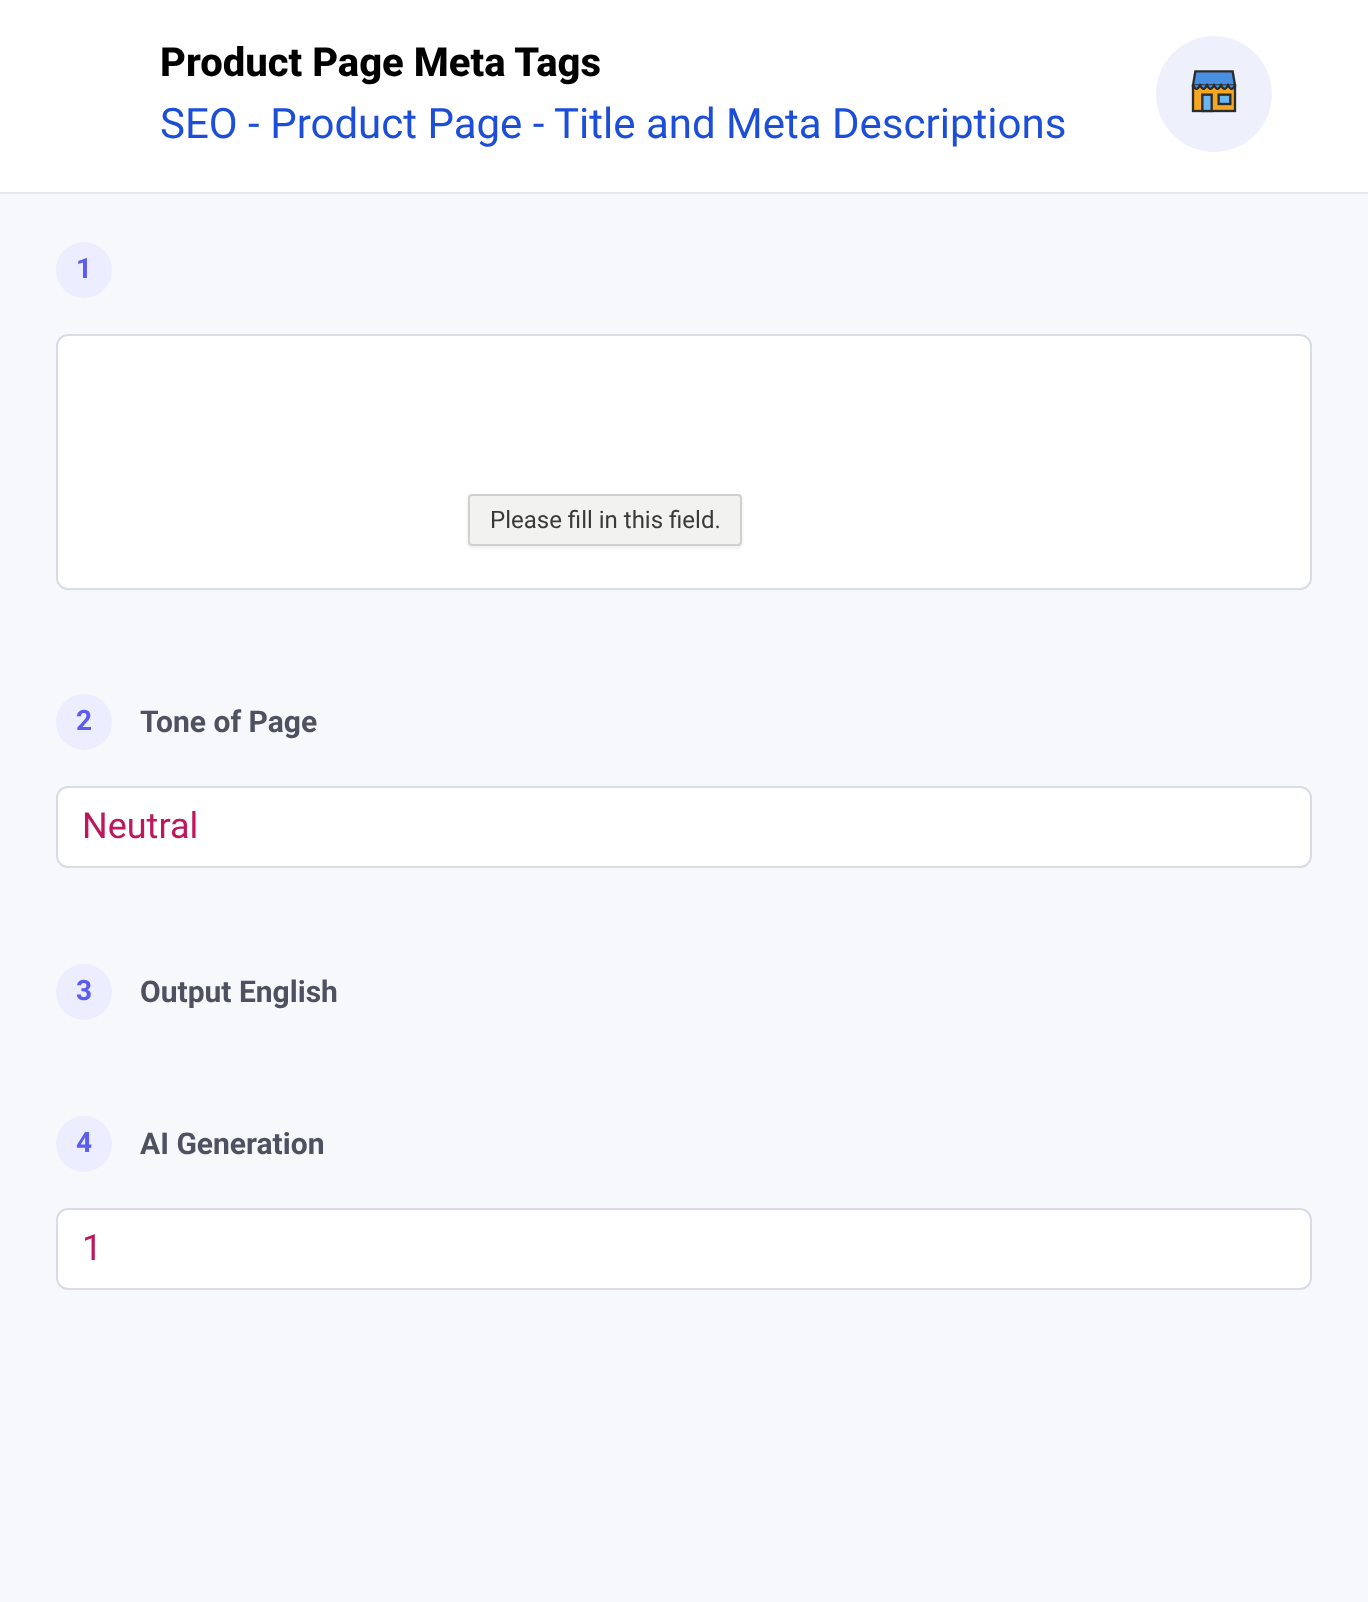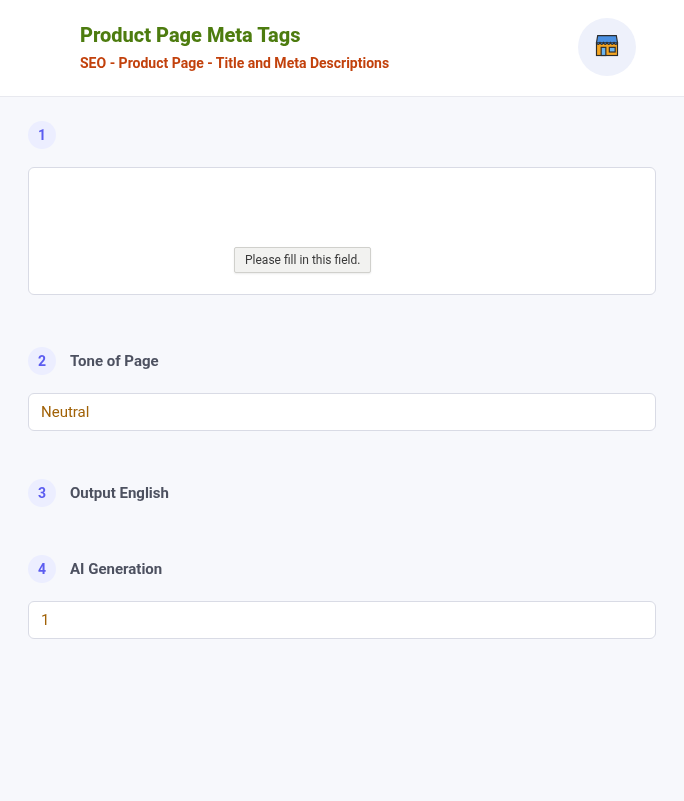--- a/index.html
+++ b/index.html
@@ -21,27 +21,27 @@
       display: flex;
       justify-content: space-between;
       align-items: center;
     }
     .header-left {
       padding-left: 52px;
     }
     .page-title {
       font-size: 20px;
       font-weight: 800;
-      color: #4d7c0f;
+      color: #000000;
       margin-bottom: 8px;
     }
     .page-subtitle {
-      font-size: 14px;
-      color: #c2410c;
-      font-weight: 700;
+      font-size: 21px;
+      color: #1d4ed8;
+      font-weight: 400;
     }
     .avatar {
       width: 58px;
       height: 58px;
       border-radius: 50%;
       background: #eef1fb;
       display: flex;
       align-items: center;
       justify-content: center;
       margin-right: 20px;
@@ -88,22 +88,22 @@
       padding: 10px 12px;
       font-size: 15px;
       resize: none;
     }
     .text-field {
       width: 100%;
       border: 1px solid #d9dbe5;
       border-radius: 6px;
       background: #ffffff;
       padding: 9px 12px;
-      font-size: 15px;
-      color: #a16207;
+      font-size: 18px;
+      color: #be185d;
       font-family: inherit;
     }
     .textarea-wrapper {
       position: relative;
     }
     .tooltip {
       position: absolute;
       top: 80px;
       left: 206px;
       background: #f2f2f0;

